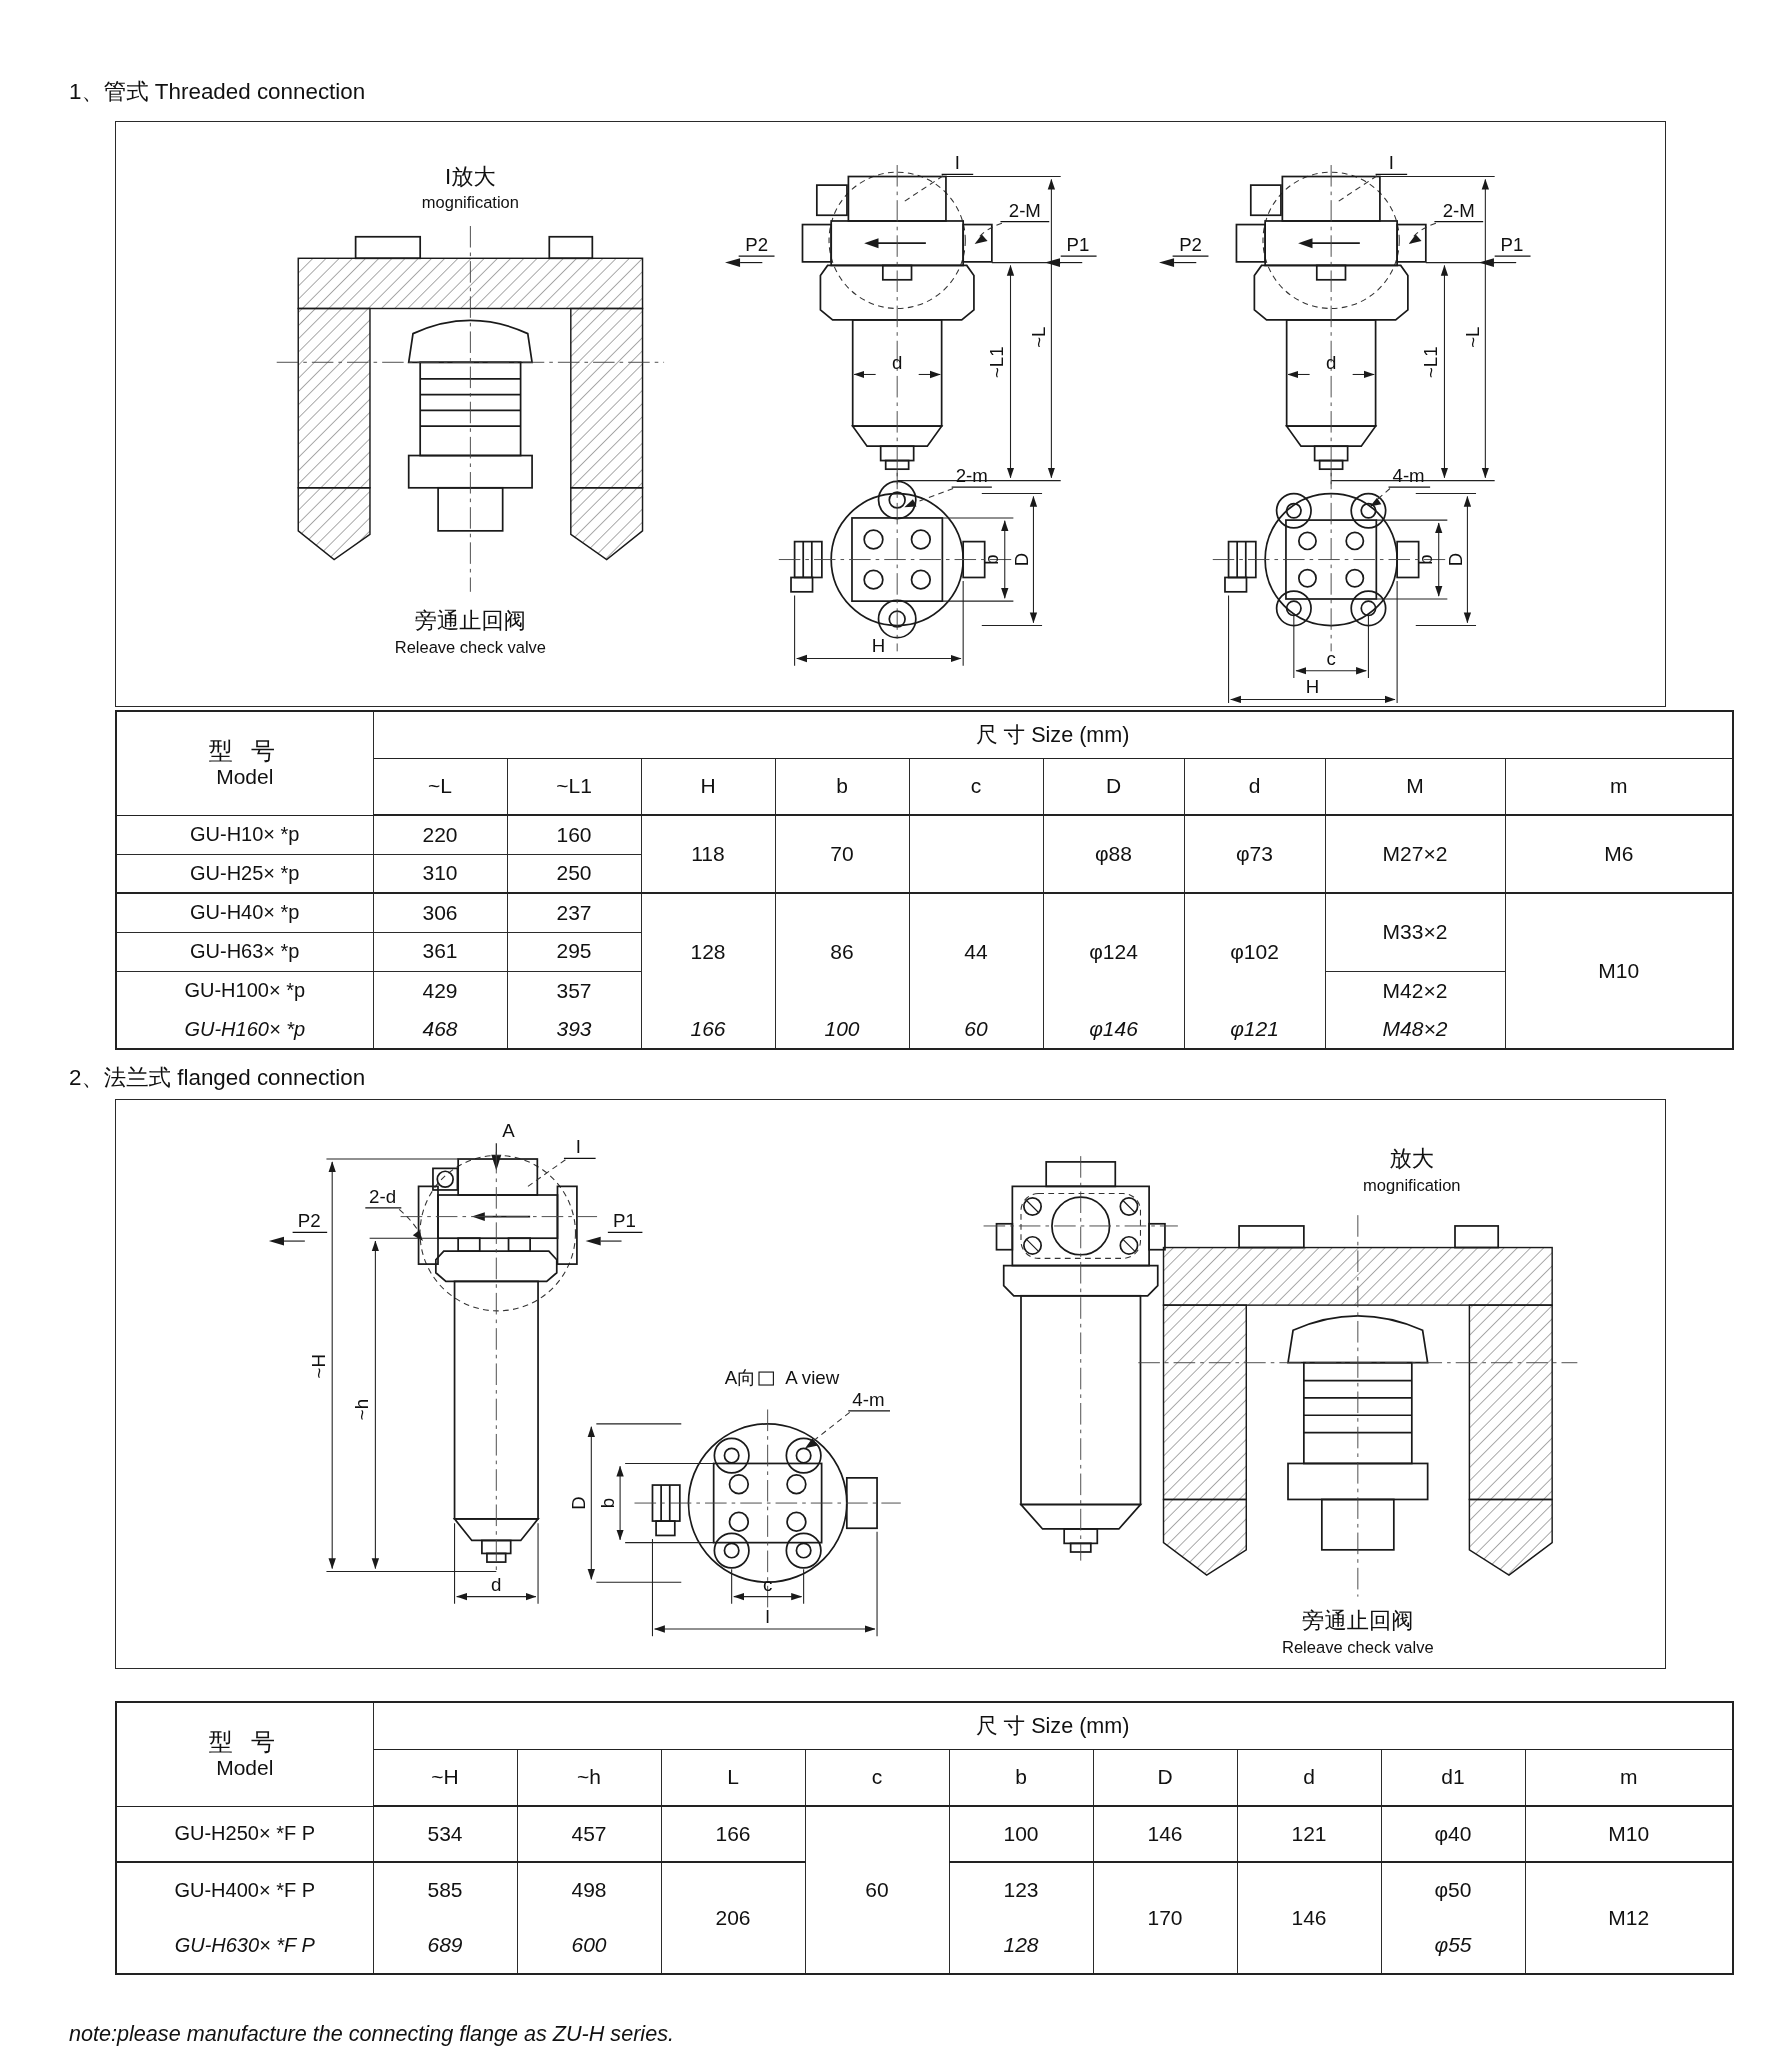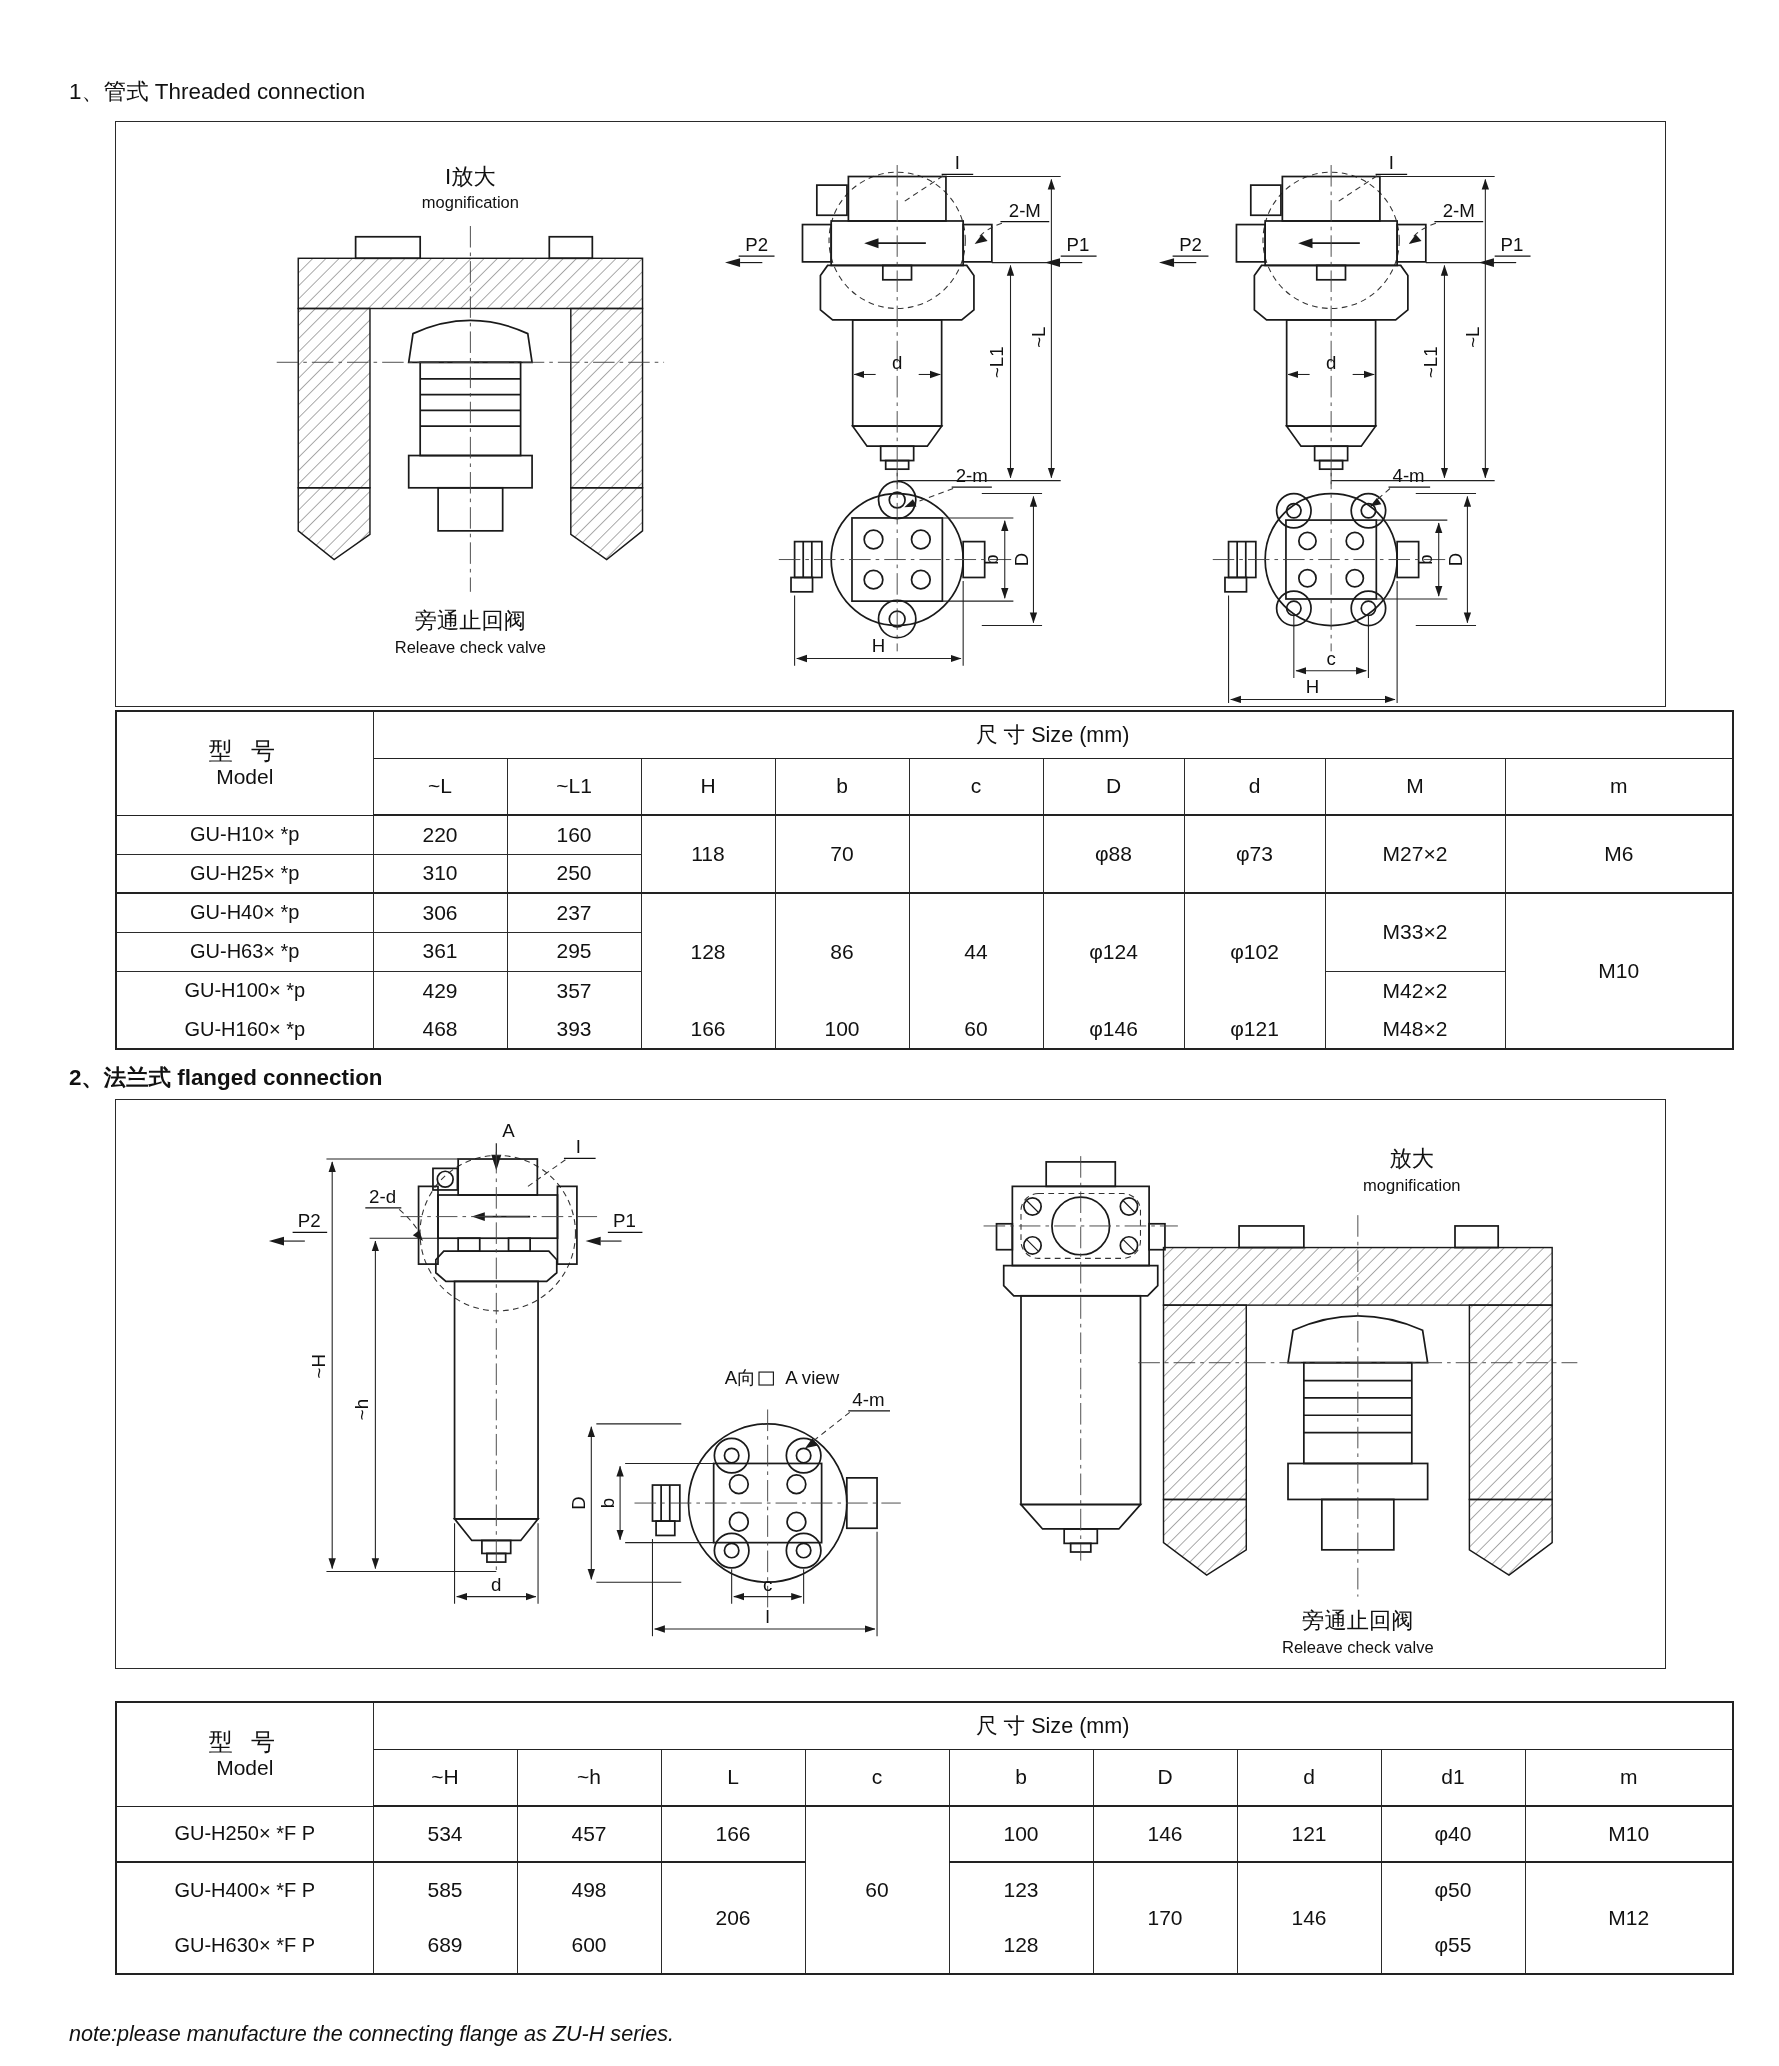--- a/index.html
+++ b/index.html
@@ -35,21 +35,21 @@
       text-align:center; vertical-align:middle; font-size:21px; color:#111;
       padding:0; line-height:1.15; }
   .model-h .zh { font-size:24px; letter-spacing:5.8px; }
   .model-h .en { font-size:21px; }
   tr.sizeh th { font-size:21.6px; height:46px; border-bottom:1.9px solid #222; }
   tr.colh th { height:55px; border-bottom:2.2px solid #222; }
   .t1 tbody tr { height:39px; }
   .t2 tbody tr { height:56px; }
   tr.thick td { border-top:2.2px solid #222; }
   td.nbb { border-bottom:none; }
-  tr.ntop td { border-top:none; }
+  tr.ntop td { border-top:none;font-style:italic; }
   td.model-cell { font-size:20px; }
 </style>
 </head>
 <body>
 
 <div class="page">
 
   <div class="abs sec" style="left:69px; top:76px;">1、管式 Threaded connection</div>
 
   <div class="abs frame" style="left:115px; top:121px; width:1549px; height:584px;">
@@ -313,21 +313,21 @@
         <td>166</td>
         <td>100</td>
         <td>60</td>
         <td>φ146</td>
         <td>φ121</td>
         <td>M48×2</td>
       </tr>
     </tbody>
   </table>
 
-  <div class="abs sec" style="left:69px; top:1062px;font-weight:bold;">2、法兰式 flanged connection</div>
+  <div class="abs sec" style="left:69px; top:1062px;">2、法兰式 flanged connection</div>
 
   <div class="abs frame" style="left:115px; top:1099px; width:1549px; height:568px;">
   <svg width="1548" height="565" viewBox="0 0 2150 785">
 
     <g>
       <text class="tx" x="545" y="52">A</text>
       <line class="ln2" x1="528" y1="60" x2="528" y2="78"></line>
       <polygon class="ah" points="528,98 521,76 535,76"></polygon>
       <circle class="ld" cx="530" cy="185" r="108"></circle>
       <g class="ln">

